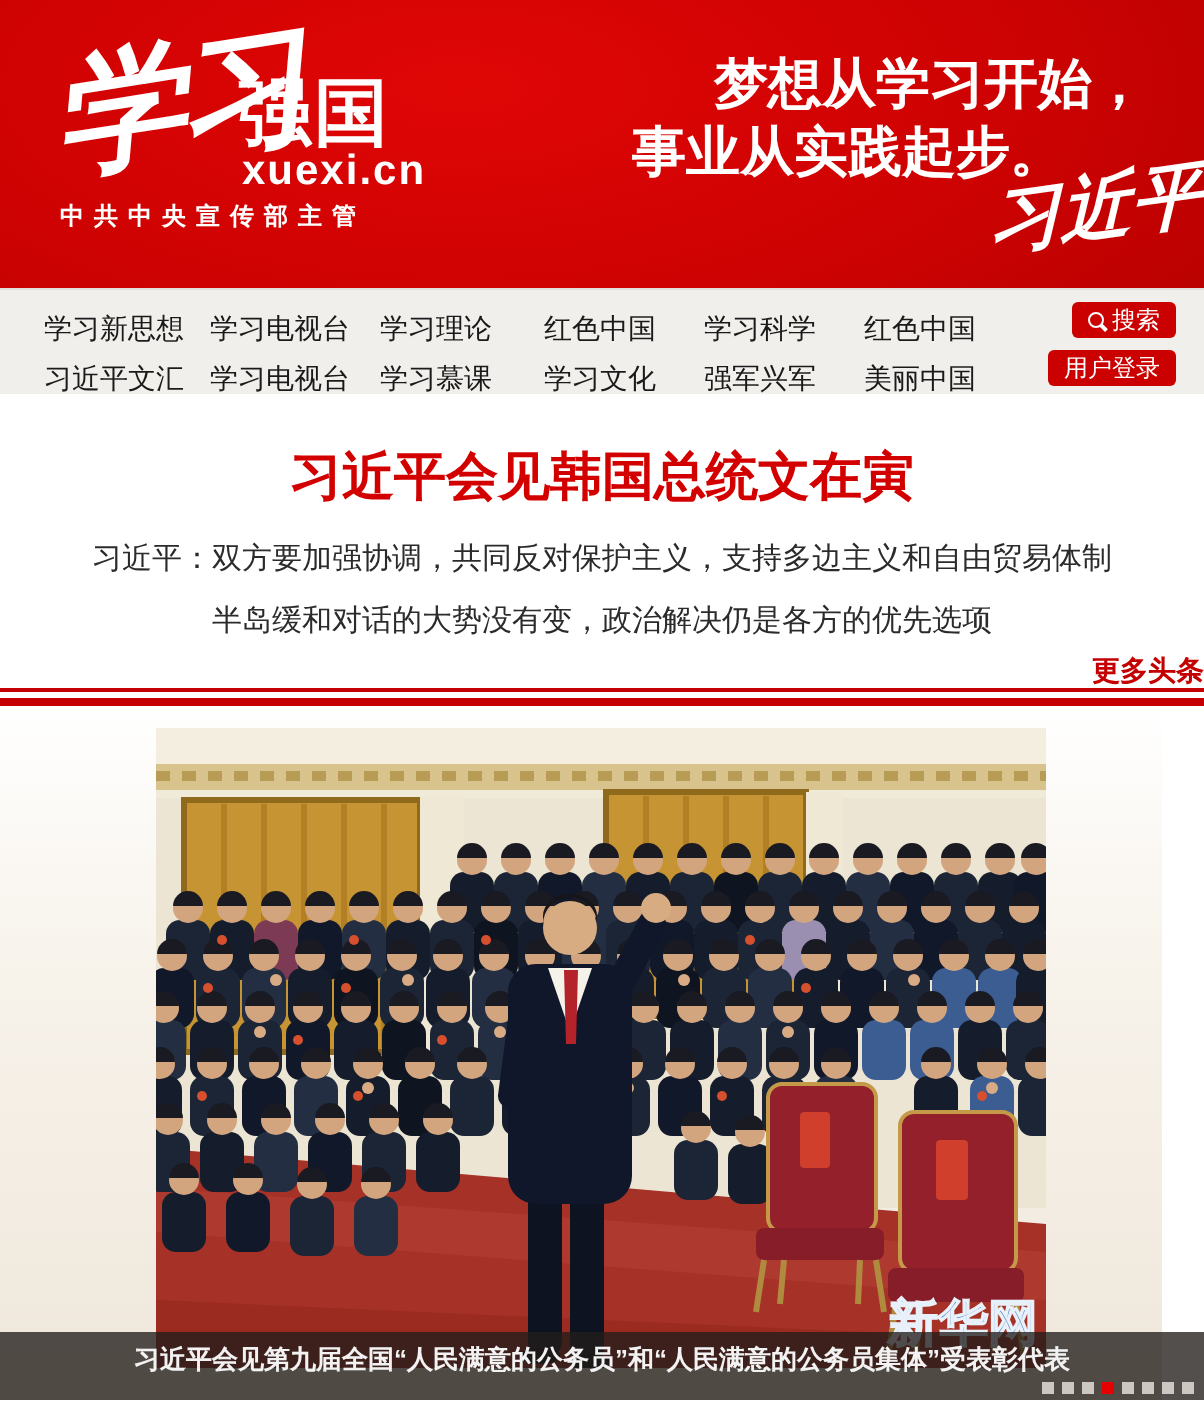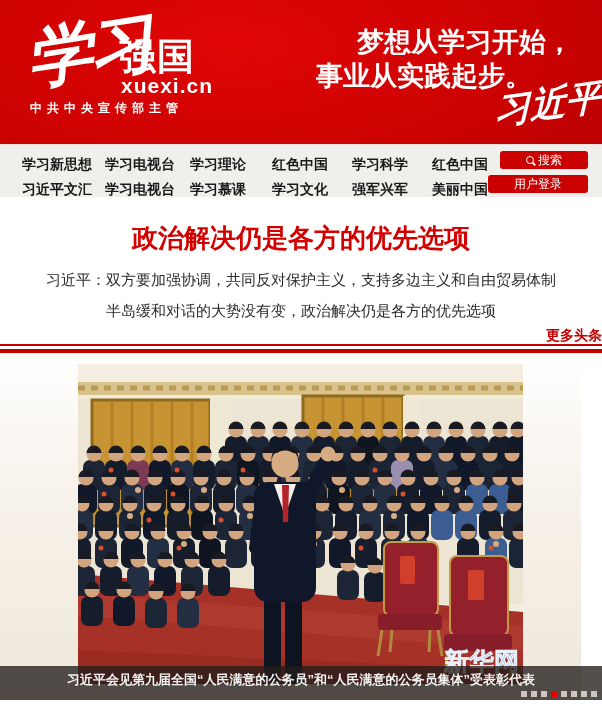--- a/index.html
+++ b/index.html
@@ -19,27 +19,27 @@
   .slogan1 { position:absolute; left:357px; top:24px; font-size:27px; font-weight:bold;
     font-family:"Liberation Serif", serif; }
   .slogan2 { position:absolute; left:316px; top:58px; font-size:27px; font-weight:bold;
     font-family:Liberation Sans, sans-serif; }
   .signature { position:absolute; left:494px; top:80px; font-size:36px; font-weight:bold;
     font-style:italic; transform:rotate(-8deg) skewX(-8deg);
     font-family:"Liberation Serif", serif; }
 
   
   .nav { position:relative; width:602px; height:53px; background:#f1efec; border-top:1px solid #e3dfda; }
-  .nav-rows { padding:7px 0 0 22px;font-weight:bold; }
+  .nav-rows { padding:7px 0 0 22px; }
   .nav-row { display:grid; grid-template-columns:83px 85px 82px 80px 80px 80px; height:25px; align-items:center; }
   .nav-row a { font-size:14px; color:#1a1a1a; text-decoration:none; white-space:nowrap; }
   .nav-actions { position:absolute; right:14px; top:6px; display:flex; flex-direction:column; gap:6px; align-items:flex-end; }
   .btn { display:flex; align-items:center; justify-content:center; gap:4px;
     background:#cb0001; color:#fff; border:none; border-radius:3px;
-    font-size:12px; height:18px; padding:0 26px; cursor:pointer; font-family:inherit; }
+    font-size:12px; height:18px; padding:0 8px; cursor:pointer; font-family:inherit; }
   .mag { position:relative; width:8px; height:8px; border:1.5px solid #fff; border-radius:50%; display:inline-block; }
   .mag::after { content:""; position:absolute; width:4px; height:1.5px; background:#fff;
     transform:rotate(45deg); right:-3px; bottom:-1px; }
 
   
   .headline { margin-top:26px; text-align:center; font-size:26px; line-height:31px;
     font-weight:bold; color:#d30000; }
   .headline a { color:#d30000; text-decoration:none; }
   .sub { text-align:center; font-size:15px; line-height:20px; color:#2b2b2b; }
   .sub1 { margin-top:16px; } .sub2 { margin-top:11px; }
@@ -101,21 +101,21 @@
       <button class="btn">
         <span class="mag"></span>
         <span>搜索</span>
       </button>
       <button class="btn">用户登录</button>
     </div>
   </nav>
 
   <main>
     <h1 class="headline">
-      <a href="#">政治解决仍是各方的优先选项</a>
+      <a href="#">习近平会见韩国总统文在寅</a>
     </h1>
     <p class="sub sub1">
       <a href="#">习近平：双方要加强协调，共同反对保护主义，支持多边主义和自由贸易体制</a>
     </p>
     <p class="sub sub2">
       <a href="#">半岛缓和对话的大势没有变，政治解决仍是各方的优先选项</a>
     </p>
     <a href="#" class="more-link">更多头条</a>
     <div class="redline-thin"></div>
     <div class="redline-thick"></div>

